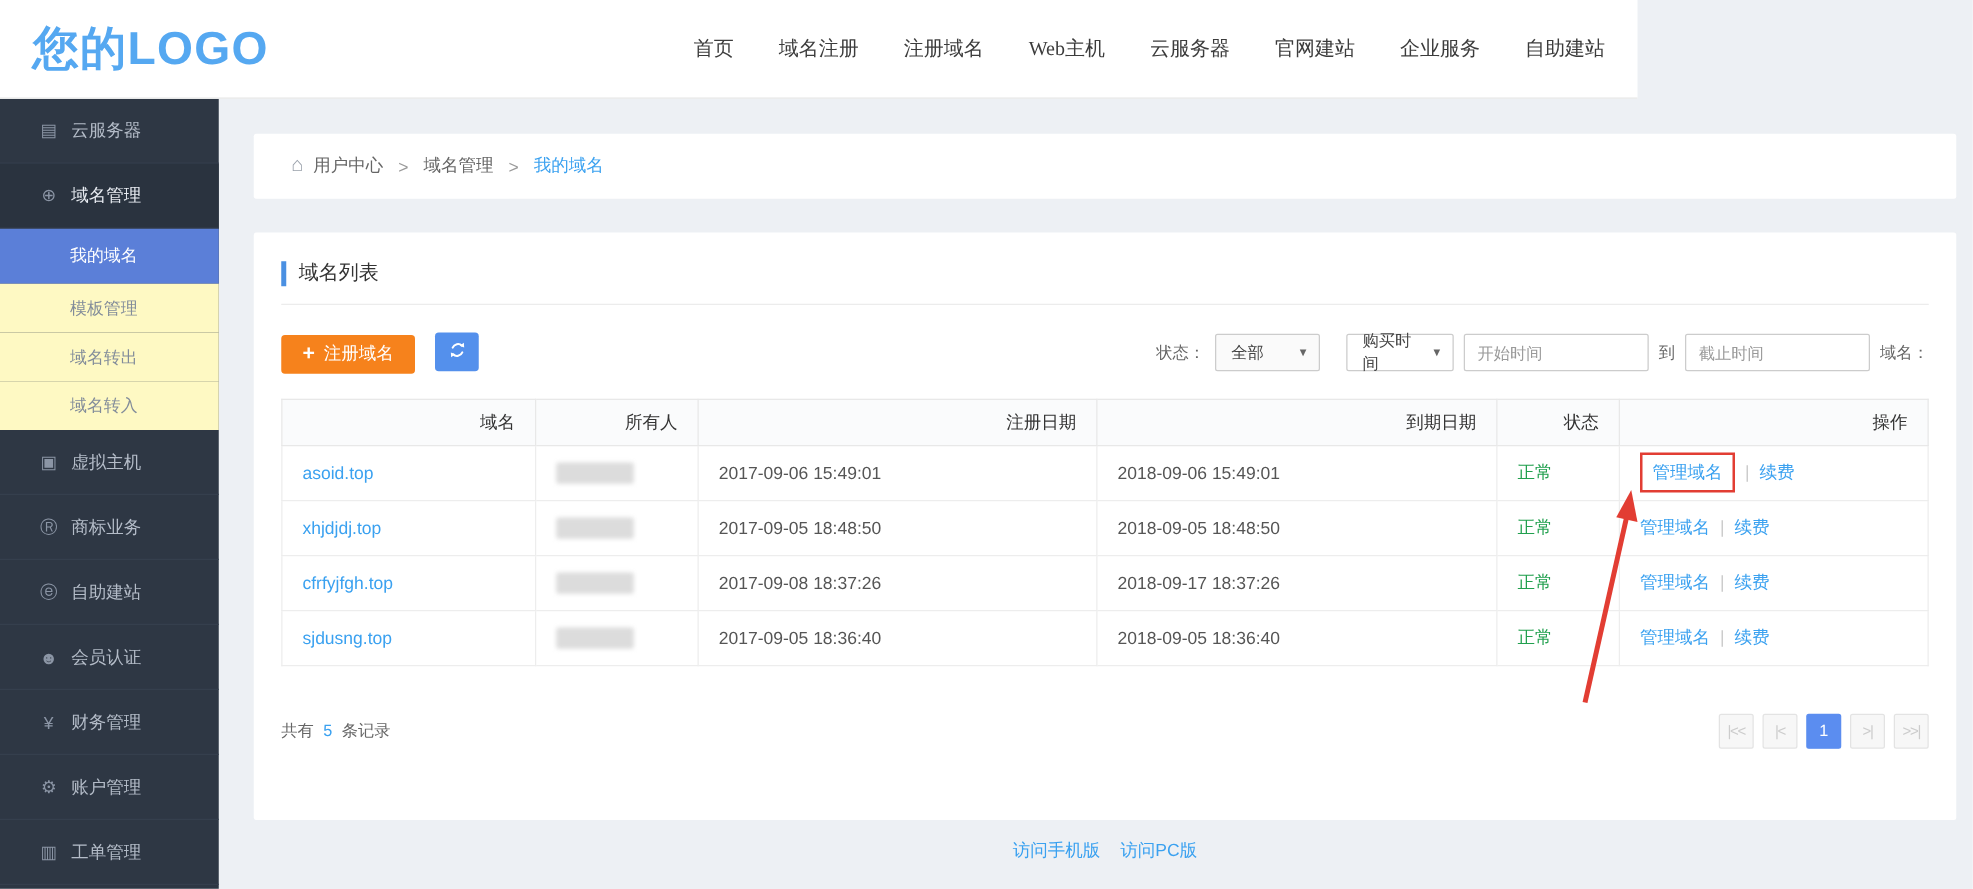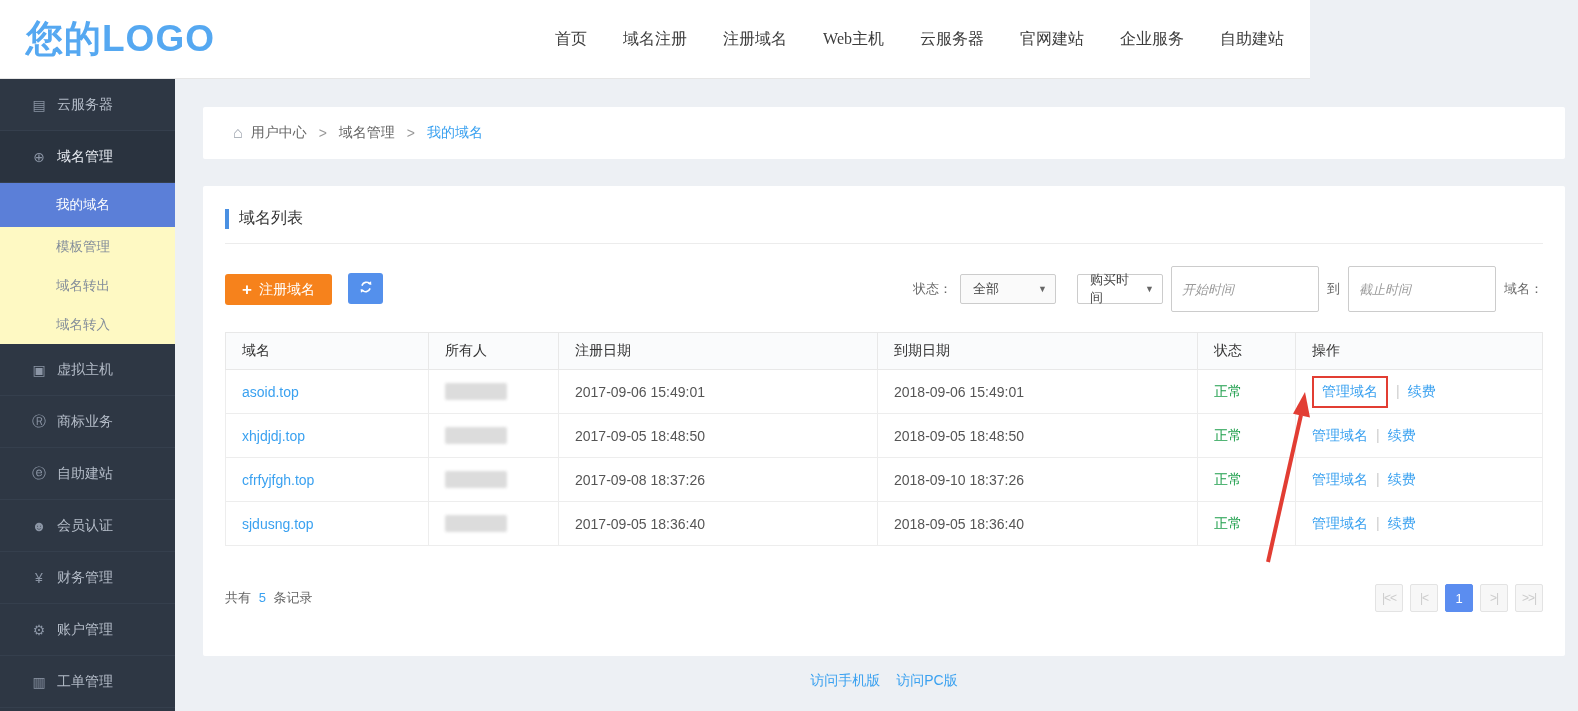--- a/index.html
+++ b/index.html
@@ -48,37 +48,37 @@
   .btn-orange { display:inline-flex; align-items:center; gap:7px; background:#f6821c;
     color:#fff; font-size:14px; height:31px; padding:0 17px; border:none; border-radius:3px;
     cursor:pointer; }
   .btn-orange .plus { font-size:17px; font-weight:bold; }
   .btn-refresh { width:35px; height:31px; background:#5490ec; border:none; border-radius:3px;
     margin-left:12px; cursor:pointer; display:inline-flex; align-items:center; justify-content:center; }
   .filters { display:flex; align-items:center; gap:8px; font-size:13px; color:#666; }
   .sel { height:30px; border:1px solid #ccc; border-radius:2px; display:inline-flex;
     align-items:center; justify-content:space-between; padding:0 8px 0 12px; color:#444;
     font-size:13px; cursor:pointer; background:#fff; }
-  .sel.status { width:96px; background:#fafafa; }
+  .sel.status { width:84px; background:#fafafa; }
   .sel.timetype { width:86px;margin-left:13px; }
   .sel .caret { font-size:9px; color:#666; margin-left:8px; }
-  .txt { height:46px; border:1px solid #ccc; border-radius:2px; padding:0 10px;
-    font-size:13px; color:#444; font-family:inherit;font-style:italic; }
+  .txt { height:30px; border:1px solid #ccc; border-radius:2px; padding:0 10px;
+    font-size:13px; color:#444; font-family:inherit; }
   .txt::placeholder { color:#9a9a9a; }
   .txt.date { width:148px; }
   .input-group { display:inline-flex; }
   .txt.domain { width:143px; border-right:none; border-radius:2px 0 0 2px; }
   .btn-search { width:34px; height:30px; background:#5490ec; border:none;
     border-radius:0 2px 2px 0; cursor:pointer; display:inline-flex; align-items:center;
     justify-content:center; }
 
   
   table.dom-table { margin-top:20px; width:100%; border-collapse:collapse;
     border:1px solid #e6e6e6; table-layout:fixed; }
-  .dom-table th { background:#fafbfc; font-weight:normal; text-align:left; font-size:14px;
+  .dom-table th { background:#fafbfc; font-weight:normal; text-align:right; font-size:14px;
     color:#333; height:37px; padding:0 16px; border:1px solid #e8e8e8; }
   .dom-table td { height:44px; padding:0 16px; font-size:14px; color:#555;
     border:1px solid #ededed; border-left:1px solid #ededed; background:#fff; }
   .col-domain { width:203px; } .col-owner { width:130px; } .col-reg { width:319px; }
   .col-exp { width:320px; } .col-status { width:98px; } .col-act { width:auto; }
   a.dlink { color:#3aa1f0; text-decoration:none; cursor:pointer; }
   .redact { width:62px; height:17px; background:#dcdcdc; border-radius:2px;
     filter:blur(1.5px); }
   .status-ok { color:#21a04e; }
   .act-sep { color:#ccc; margin:0 8px; }
@@ -254,21 +254,21 @@
             <td>2018-09-05 18:48:50</td>
             <td><span class="status-ok">正常</span></td>
             <td><a class="dlink">管理域名</a><span class="act-sep">|</span><a class="dlink">续费</a></td>
           </tr>
           <tr>
             <td><a class="dlink">cfrfyjfgh.top</a></td>
             <td>
               <div class="redact"></div>
             </td>
             <td>2017-09-08 18:37:26</td>
-            <td>2018-09-10 18:37:26</td>
+            <td>2018-09-17 18:37:26</td>
             <td><span class="status-ok">正常</span></td>
             <td><a class="dlink">管理域名</a><span class="act-sep">|</span><a class="dlink">续费</a></td>
           </tr>
           <tr>
             <td><a class="dlink">sjdusng.top</a></td>
             <td>
               <div class="redact"></div>
             </td>
             <td>2017-09-05 18:36:40</td>
             <td>2018-09-05 18:36:40</td>

